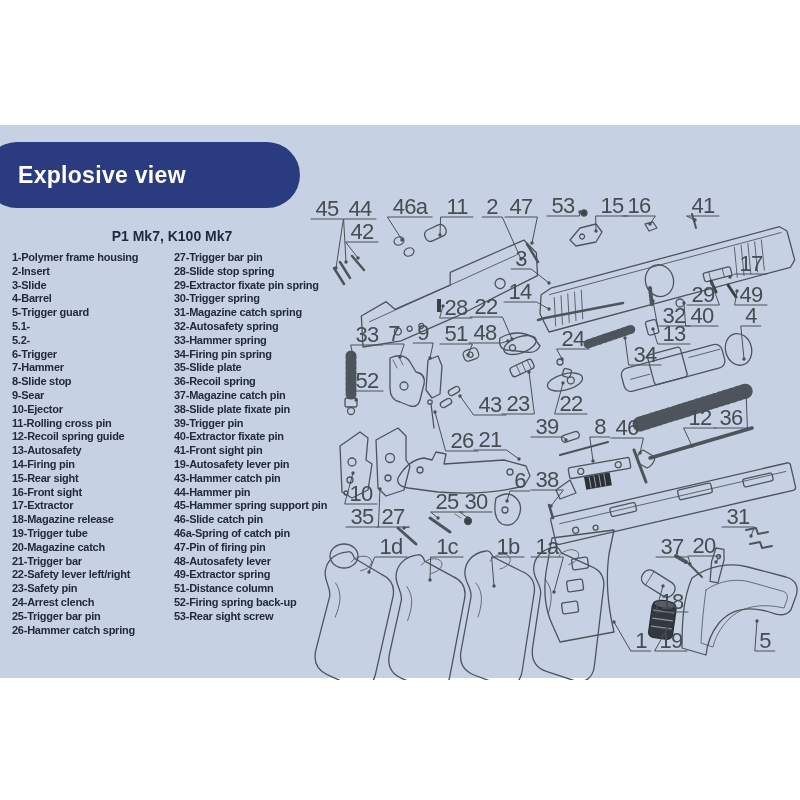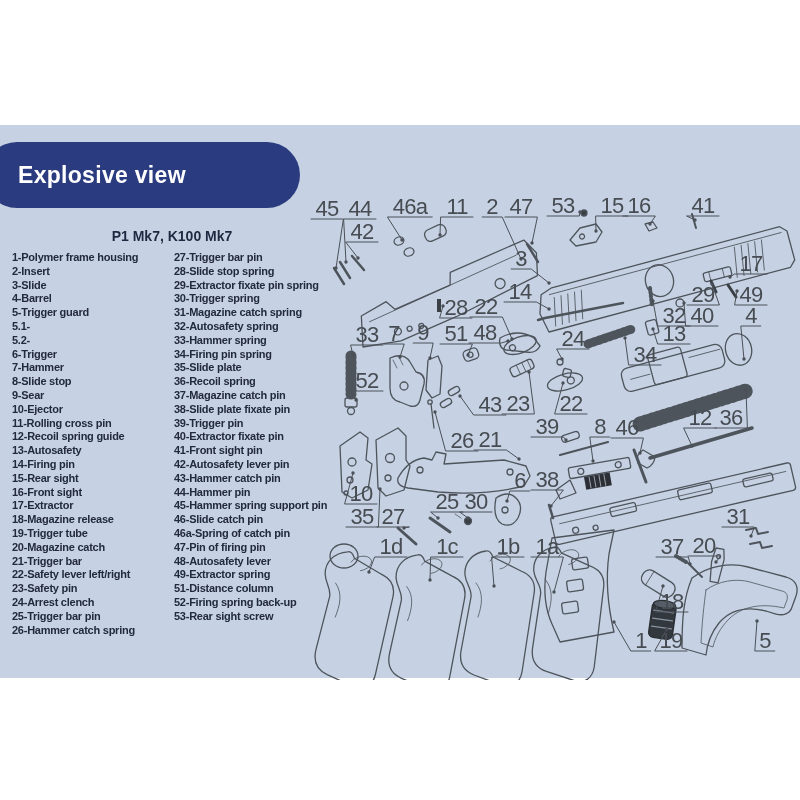--- a/index.html
+++ b/index.html
@@ -83,21 +83,21 @@
     <div class="pl-item">32-Autosafety spring</div>
     <div class="pl-item">33-Hammer spring</div>
     <div class="pl-item">34-Firing pin spring</div>
     <div class="pl-item">35-Slide plate</div>
     <div class="pl-item">36-Recoil spring</div>
     <div class="pl-item">37-Magazine catch pin</div>
     <div class="pl-item">38-Slide plate fixate pin</div>
     <div class="pl-item">39-Trigger pin</div>
     <div class="pl-item">40-Extractor fixate pin</div>
     <div class="pl-item">41-Front sight pin</div>
-    <div class="pl-item">42-Autosafety lever pin</div>
+    <div class="pl-item">19-Autosafety lever pin</div>
     <div class="pl-item">43-Hammer catch pin</div>
     <div class="pl-item">44-Hammer pin</div>
     <div class="pl-item">45-Hammer spring support pin</div>
     <div class="pl-item">46-Slide catch pin</div>
     <div class="pl-item">46a-Spring of catch pin</div>
     <div class="pl-item">47-Pin of firing pin</div>
     <div class="pl-item">48-Autosafety lever</div>
     <div class="pl-item">49-Extractor spring</div>
     <div class="pl-item">51-Distance column</div>
     <div class="pl-item">52-Firing spring back-up</div>

